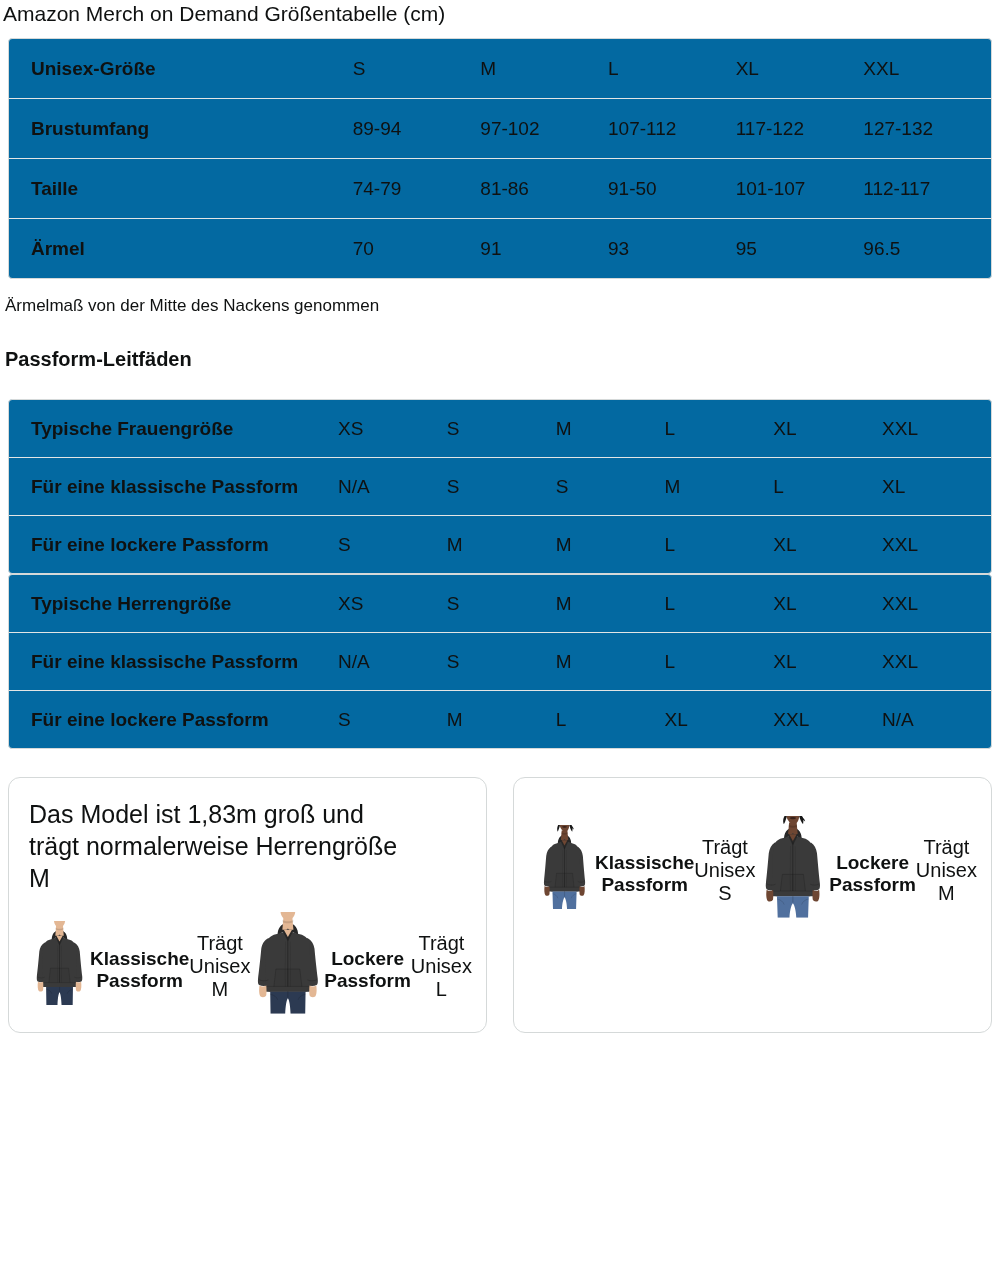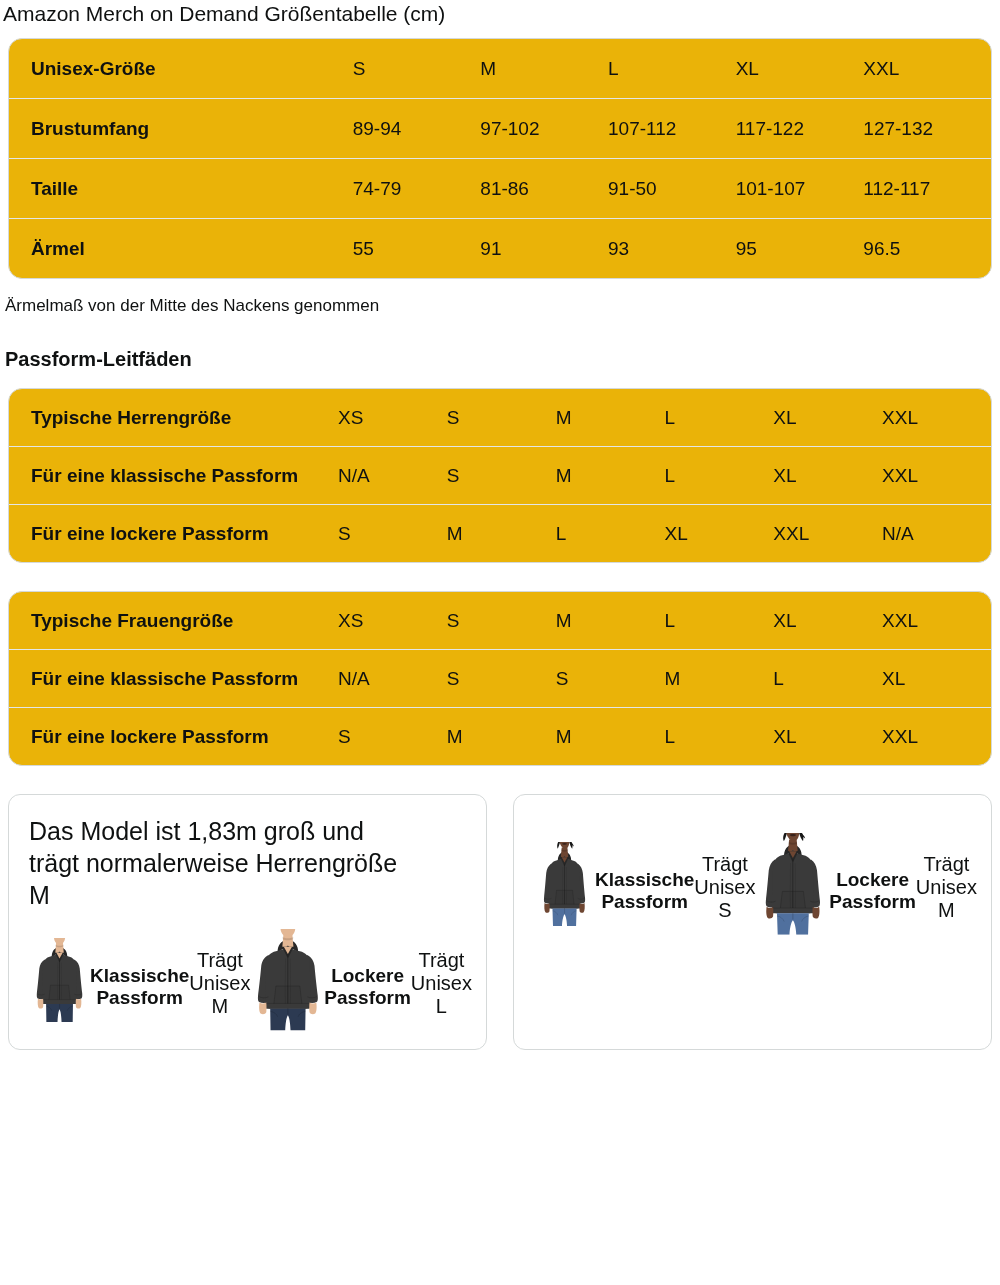--- a/index.html
+++ b/index.html
@@ -12,21 +12,21 @@
   *{box-sizing:border-box}
   html,body{margin:0;padding:0}
   body{
     width:1000px; min-height:1285px; background:#ffffff;
     font-family:"Liberation Sans", sans-serif; color:var(--text);
   }
   .wrap{padding:2px 8px 10px 8px}
 
   .page-title{font-size:21px; line-height:24px; font-weight:400; margin:0 0 12px -5px}
 
-  .tbl-card{border:1px solid var(--border); border-radius:14px; overflow:hidden; background:#eab308}
+  .tbl-card{border:1px solid var(--border); border-radius:4px; overflow:hidden; background:#0369a1}
   table{width:100%; border-collapse:collapse; table-layout:fixed}
   td{font-size:19px; line-height:19px; padding:20px 4px 20px 0; vertical-align:middle; overflow:hidden; white-space:nowrap}
   td.lbl{font-weight:700; padding-left:22px}
   tr + tr td{border-top:1px solid var(--divider)}
   .t1 .c-label{width:35%}
   .t6 .c-label{width:33.5%}
   .fit-table td{padding-top:19px; padding-bottom:19px}
 
   .note{font-size:17px; line-height:20px; margin:17px 0 0 -3px}
   .section-heading{font-size:20px; line-height:23px; font-weight:700; margin:32px 0 17px -3px}
@@ -141,34 +141,77 @@
         <tr>
           <td class="lbl">Taille</td>
           <td>74-79</td>
           <td>81-86</td>
           <td>91-50</td>
           <td>101-107</td>
           <td>112-117</td>
         </tr>
         <tr>
           <td class="lbl">Ärmel</td>
-          <td>55</td>
+          <td>70</td>
           <td>91</td>
           <td>93</td>
           <td>95</td>
           <td>96.5</td>
         </tr>
       </tbody>
     </table>
   </div>
 
   <div class="note">Ärmelmaß von der Mitte des Nackens genommen</div>
 
   <div class="section-heading">Passform-Leitfäden</div>
 
+  <div class="tbl-card fit-table-gap">
+    <table class="t6 fit-table">
+      <colgroup>
+          <col class="c-label">
+          <col>
+          <col>
+          <col>
+          <col>
+          <col>
+          <col>
+        </colgroup>
+      <tbody>
+        <tr>
+          <td class="lbl">Typische Frauengröße</td>
+          <td>XS</td>
+          <td>S</td>
+          <td>M</td>
+          <td>L</td>
+          <td>XL</td>
+          <td>XXL</td>
+        </tr>
+        <tr>
+          <td class="lbl">Für eine klassische Passform</td>
+          <td>N/A</td>
+          <td>S</td>
+          <td>S</td>
+          <td>M</td>
+          <td>L</td>
+          <td>XL</td>
+        </tr>
+        <tr>
+          <td class="lbl">Für eine lockere Passform</td>
+          <td>S</td>
+          <td>M</td>
+          <td>M</td>
+          <td>L</td>
+          <td>XL</td>
+          <td>XXL</td>
+        </tr>
+      </tbody>
+    </table>
+  </div>
+
   <div class="tbl-card">
     <table class="t6 fit-table">
       <colgroup>
           <col class="c-label">
           <col>
           <col>
           <col>
           <col>
           <col>
           <col>
@@ -198,63 +241,20 @@
           <td>M</td>
           <td>L</td>
           <td>XL</td>
           <td>XXL</td>
           <td>N/A</td>
         </tr>
       </tbody>
     </table>
   </div>
 
-  <div class="tbl-card fit-table-gap">
-    <table class="t6 fit-table">
-      <colgroup>
-          <col class="c-label">
-          <col>
-          <col>
-          <col>
-          <col>
-          <col>
-          <col>
-        </colgroup>
-      <tbody>
-        <tr>
-          <td class="lbl">Typische Frauengröße</td>
-          <td>XS</td>
-          <td>S</td>
-          <td>M</td>
-          <td>L</td>
-          <td>XL</td>
-          <td>XXL</td>
-        </tr>
-        <tr>
-          <td class="lbl">Für eine klassische Passform</td>
-          <td>N/A</td>
-          <td>S</td>
-          <td>S</td>
-          <td>M</td>
-          <td>L</td>
-          <td>XL</td>
-        </tr>
-        <tr>
-          <td class="lbl">Für eine lockere Passform</td>
-          <td>S</td>
-          <td>M</td>
-          <td>M</td>
-          <td>L</td>
-          <td>XL</td>
-          <td>XXL</td>
-        </tr>
-      </tbody>
-    </table>
-  </div>
-
   <div class="cards">
 
     <div class="model-card">
       <div class="card-desc">Das Model ist 1,83m groß und trägt normalerweise Herrengröße M</div>
       <div class="figures">
         <div class="figure">
           <svg class="model" viewBox="0 0 225 310">
               <use href="#fig-male"></use>
             </svg>
           <div class="fit-label">Klassische Passform</div>

